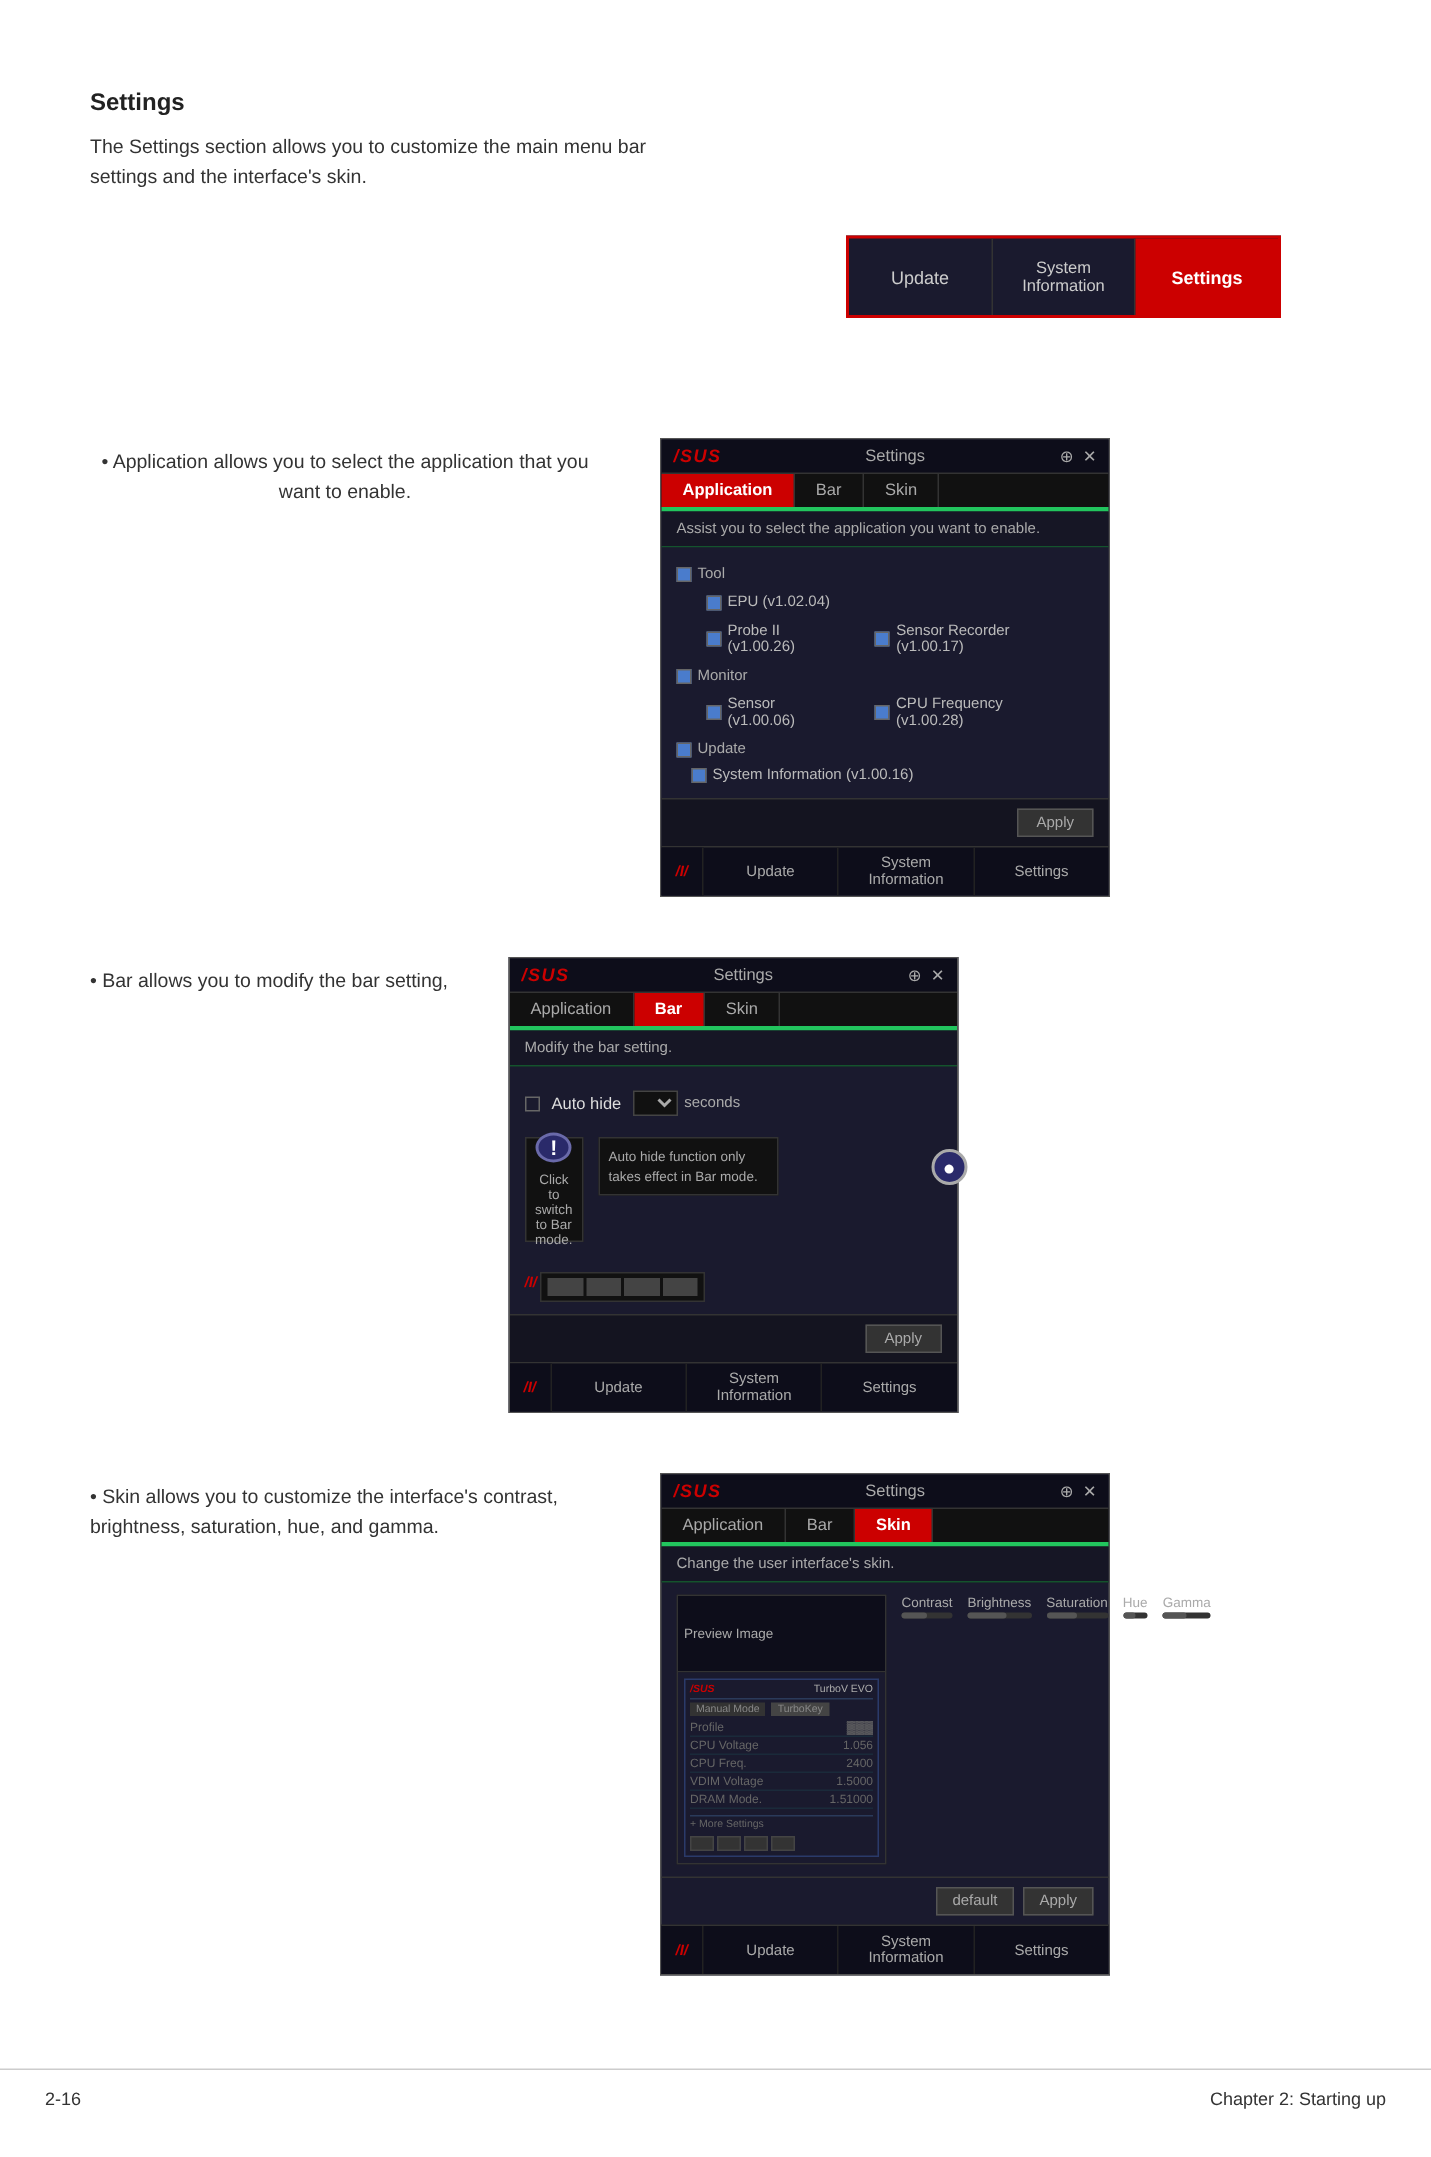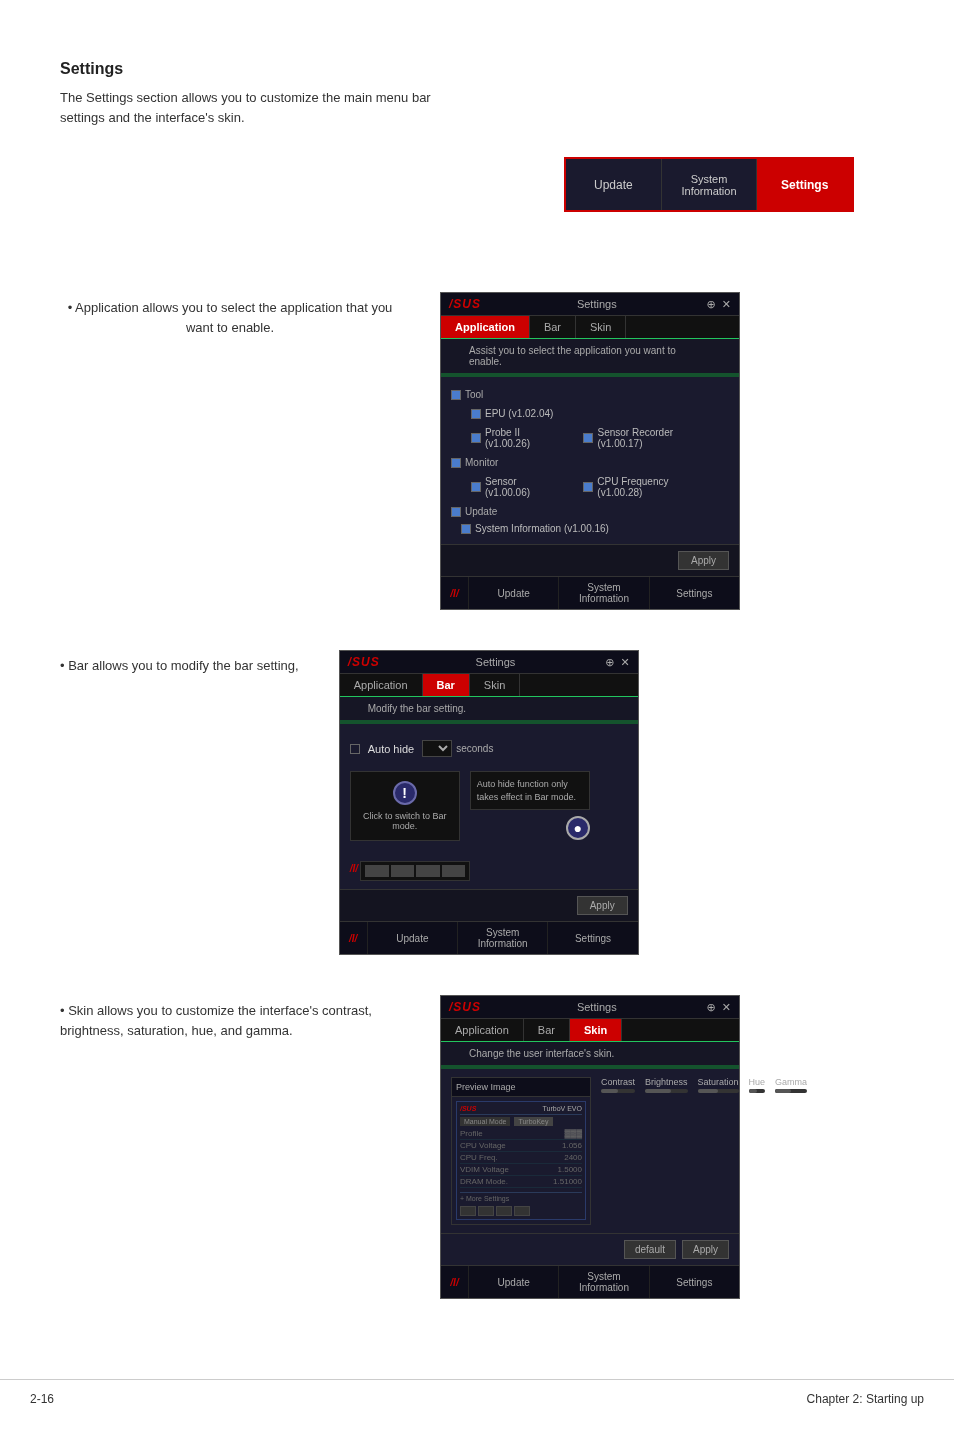--- a/index.html
+++ b/index.html
@@ -118,42 +118,42 @@
     .sw-controls {
       display: flex;
       gap: 6px;
       font-size: 11px;
       color: #aaa;
     }
 
     .sw-tabs {
       display: flex;
       background: #111;
-      border-bottom: 1px solid #22c55e;
+      border-bottom: 3px solid #22c55e;
     }
 
     .sw-tab {
       padding: 5px 14px;
       font-size: 11px;
       color: #aaa;
       cursor: pointer;
       border-right: 1px solid #333;
     }
 
     .sw-tab.active {
       background: #cc0000;
       color: #fff;
       font-weight: bold;
     }
 
     .sw-subtitle {
-      padding: 6px 28px;
+      padding: 6px 10px;
       font-size: 10px;
       color: #aaa;
-      border-bottom: 4px solid #14532d;
+      border-bottom: 1px solid #14532d;
       background: #161625;
     }
 
     .sw-body {
       padding: 8px 10px;
       background: #1a1a2e;
     }
 
     .sw-section-label {
       color: #aaa;
@@ -350,21 +350,21 @@
     .skin-preview {
       background: #0d0d1a;
       border: 1px solid #333;
       width: 140px;
       flex-shrink: 0;
     }
 
     .skin-preview-label {
       font-size: 9px;
       color: #aaa;
-      padding: 4px 4px;
+      padding: 20px 4px;
       border-bottom: 1px solid #333;
     }
 
     .skin-preview-content {
       background: #1a1a2e;
       min-height: 120px;
       padding: 4px;
     }
 
     .skin-preview-row {
@@ -608,21 +608,21 @@
             </select>
             <span>seconds</span>
           </div>
         </div>
 
         <div class="bar-preview-area">
           <div class="bar-switch-box">
             <div class="circle-icon">!</div>
             <span>Click to switch to Bar mode.</span>
           </div>
-          <div style="display:flex; flex-direction:column; gap:6px;">
+          <div style="display:flex; flex-direction:row; gap:6px;">
             <div class="bar-info-box">
               <span>Auto hide function only takes effect in Bar mode.</span>
             </div>
             <div style="display:flex; align-items:center; justify-content:flex-end; width:120px;">
               <div style="width:24px; height:24px; border-radius:50%; background:#2a2a6a; border:2px solid #aaa; display:flex; align-items:center; justify-content:center; color:#fff; font-size:14px;">●</div>
             </div>
           </div>
         </div>
 
         <div style="margin-top:8px; display:flex; align-items:center; gap:2px;">

